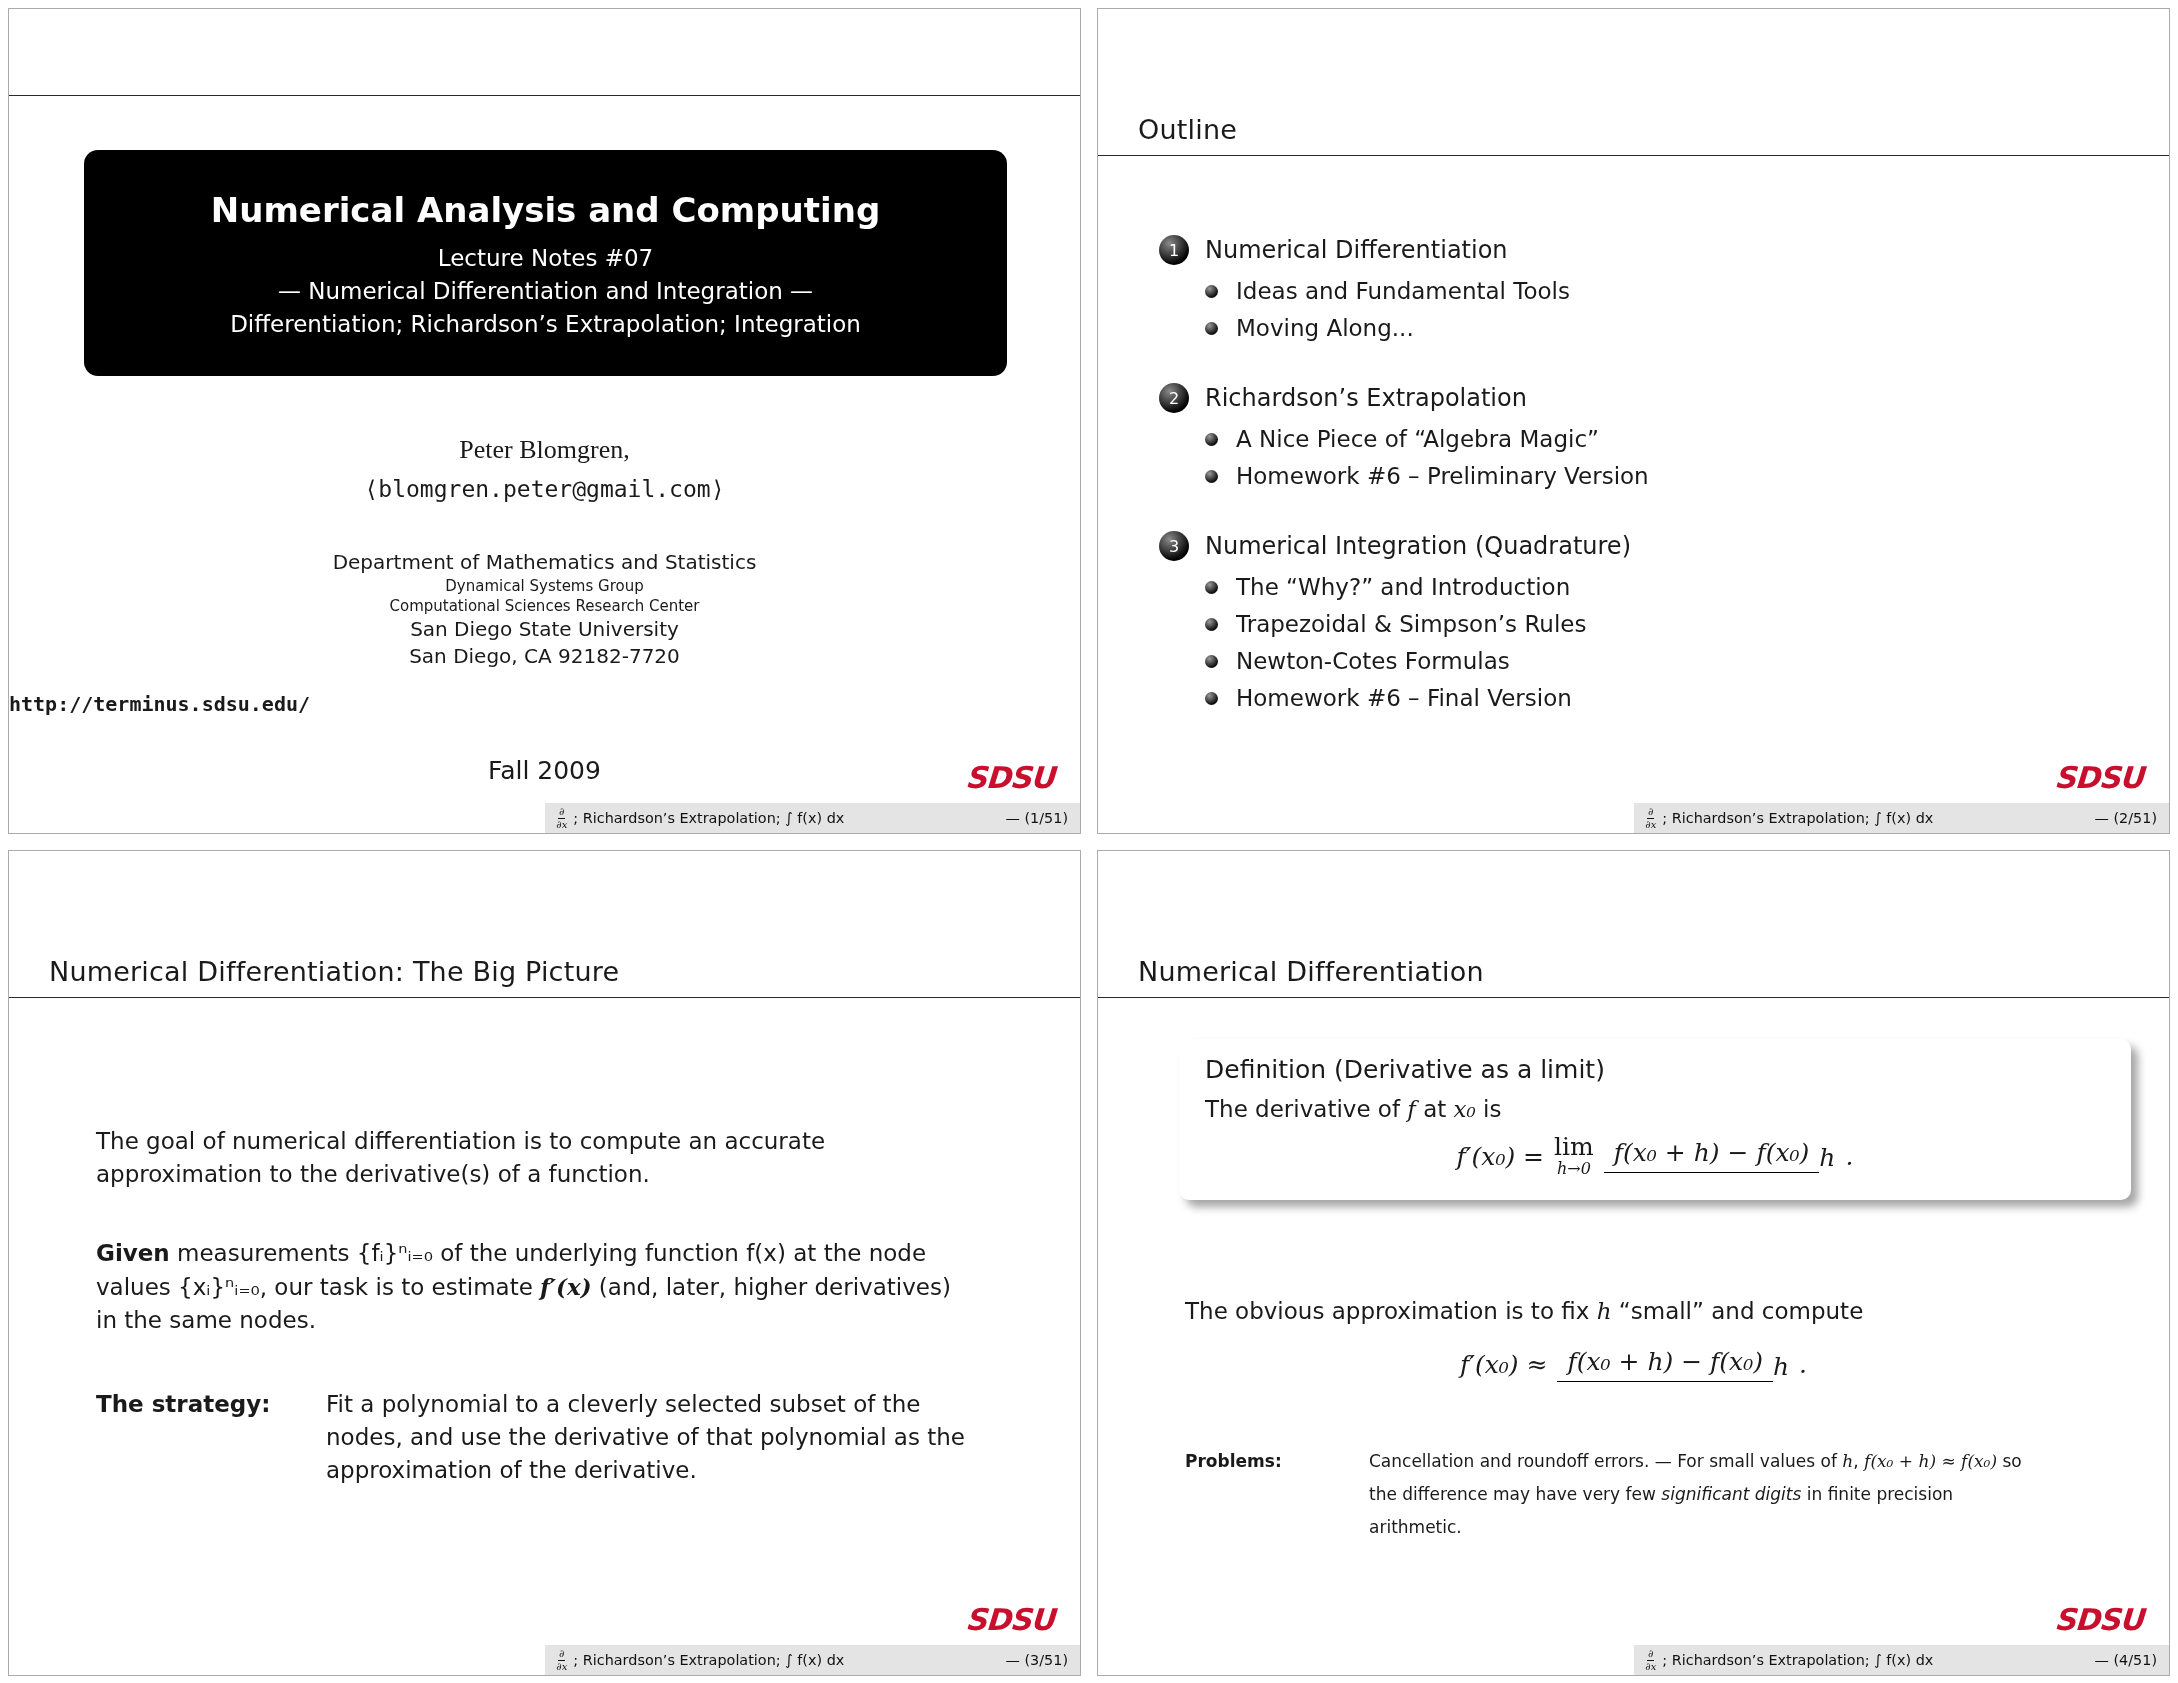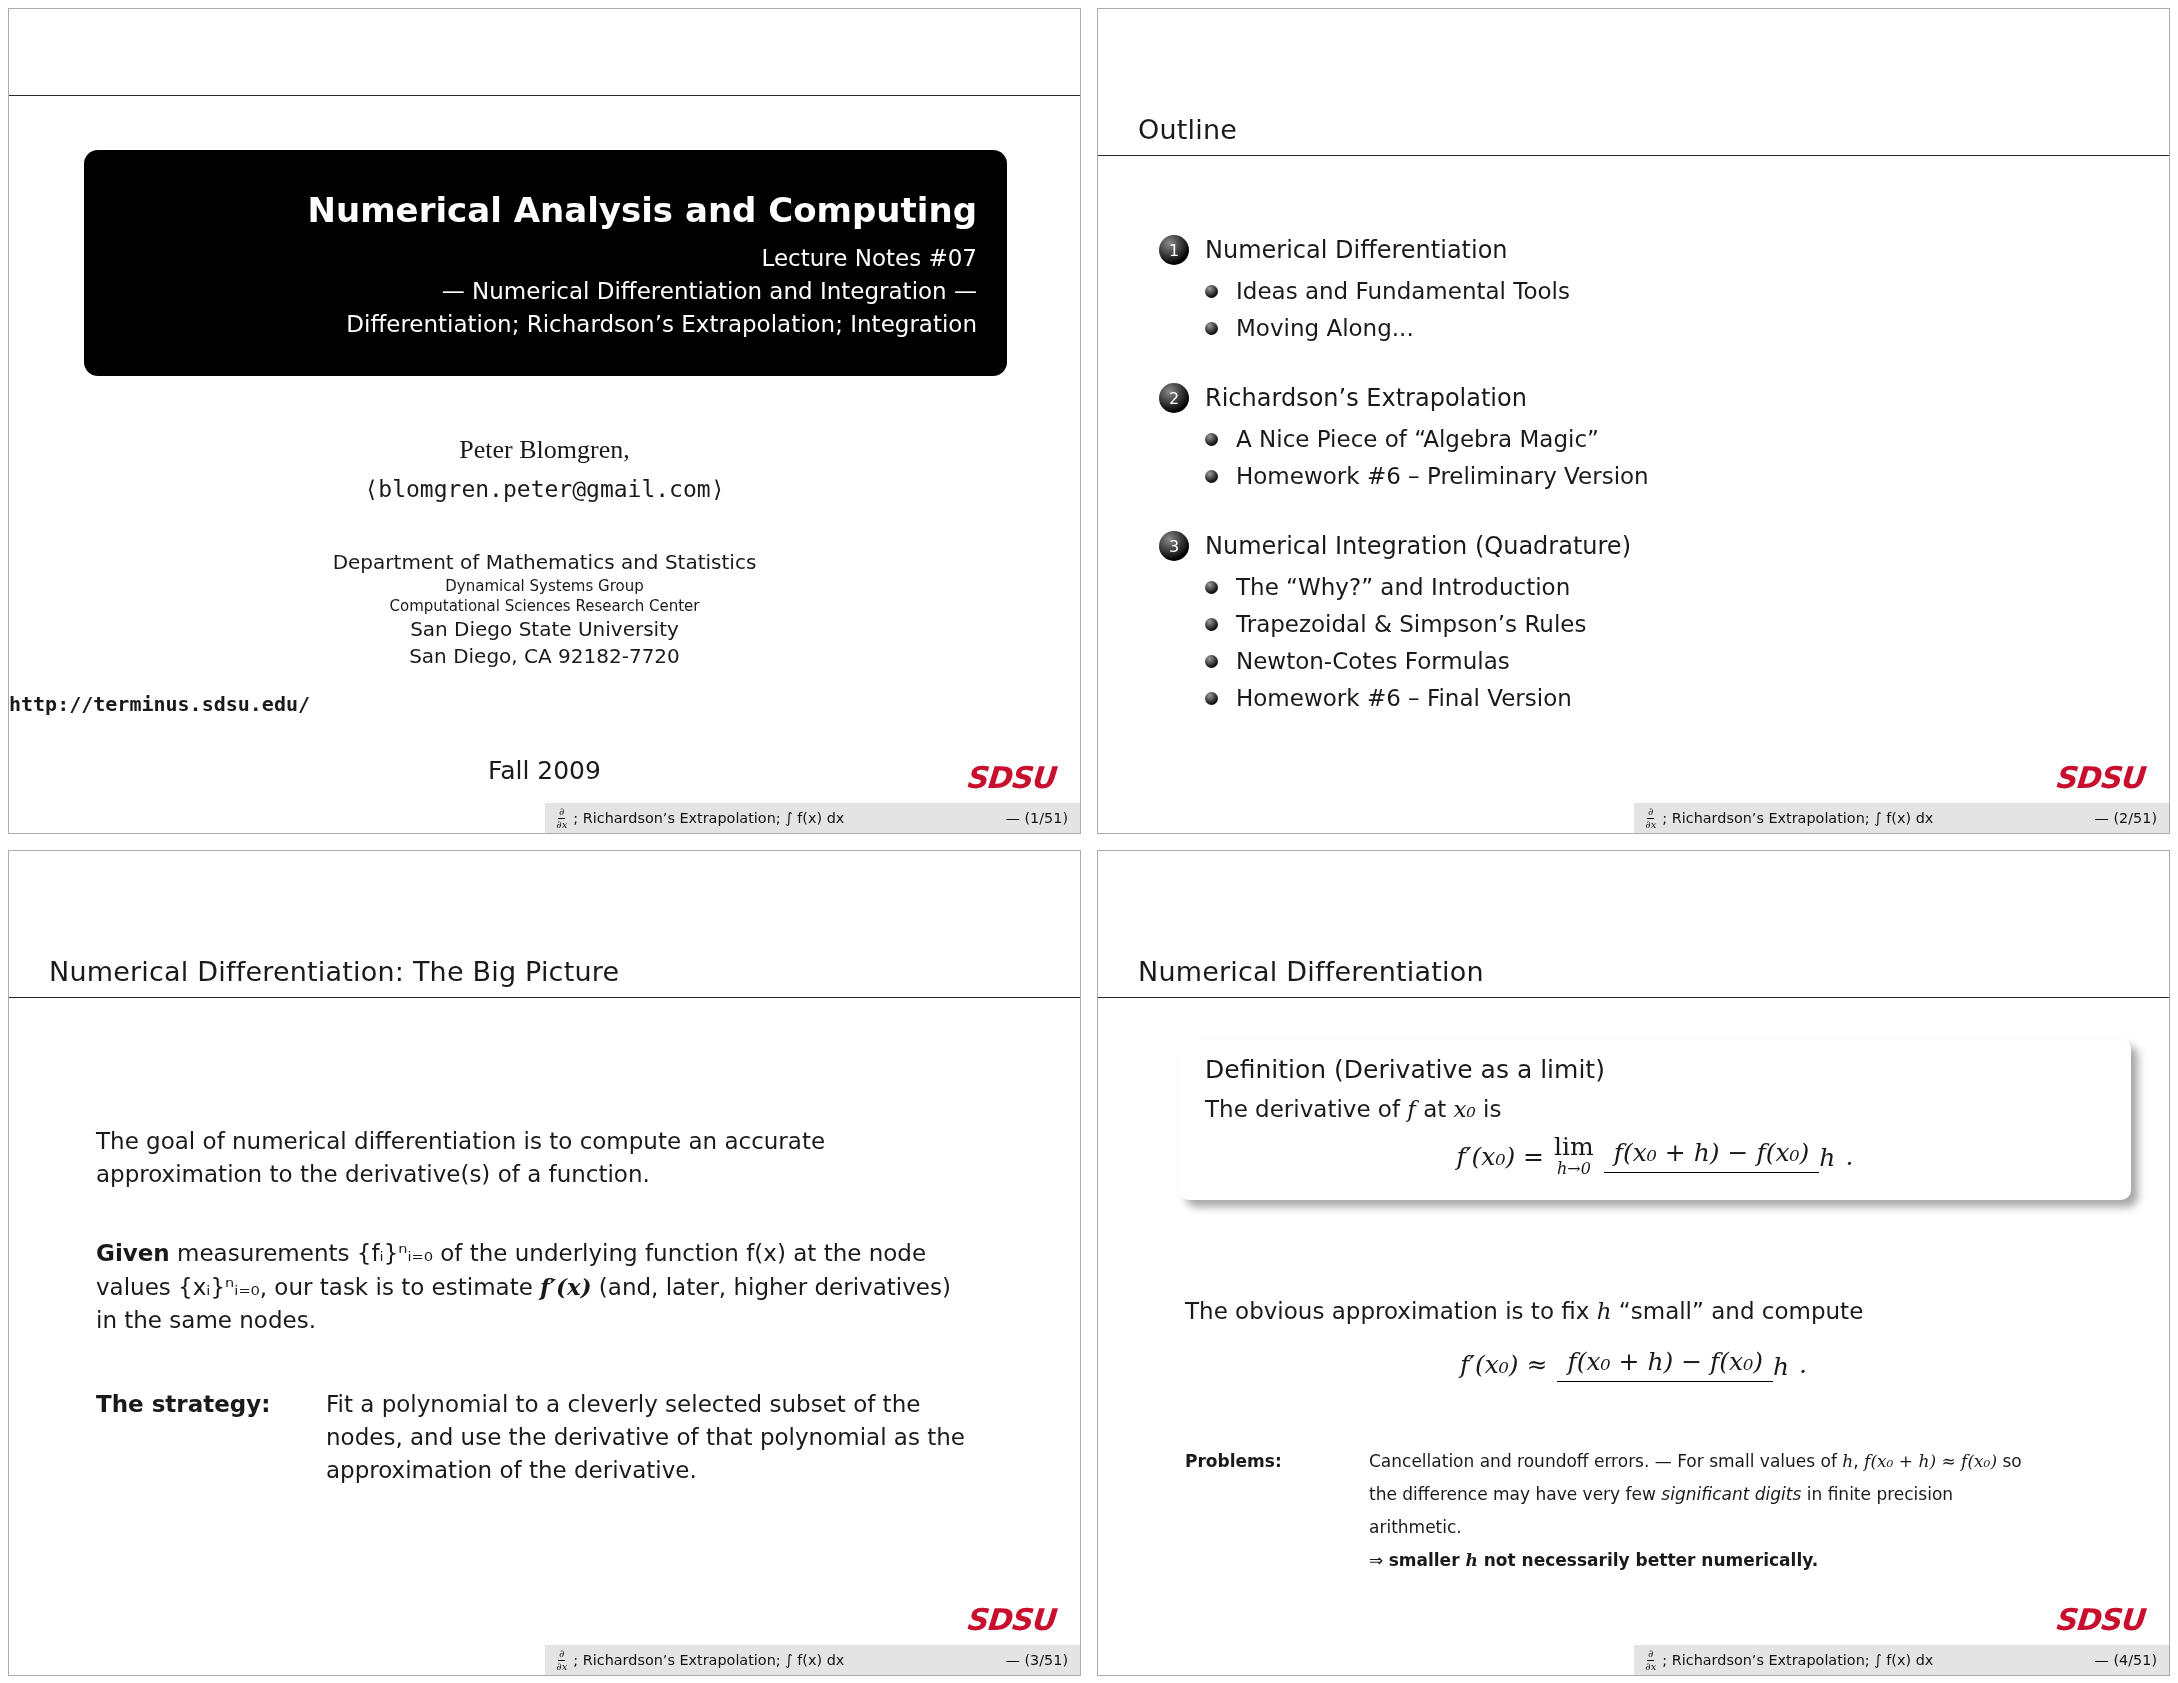--- a/index.html
+++ b/index.html
@@ -55,21 +55,21 @@
   .sdsu{
     position:absolute; right:24px; bottom:38px;
     color:var(--color-logo_red,#c8102e);
     font-weight:bold; font-style:italic; font-size:30px;
     letter-spacing:-1px; transform:skewX(-6deg);
   }
   
   .titlebox{
     position:absolute; left:75px; top:141px; width:923px; height:226px;
     background:var(--color-title_box_bg,#000);
-    color:#fff; border-radius:14px; text-align:right;
+    color:#fff; border-radius:14px; text-align:center;
     display:flex; flex-direction:column; justify-content:center; gap:7px;
     padding:0 30px;
   }
   .tb-title{ font-size:34px; font-weight:600; margin-bottom:8px; }
   .tb-sub{ font-size:23px; }
   .author{ position:absolute; top:426px; left:0; right:0; text-align:center; font-size:26px;font-family:Liberation Serif, serif; }
   .email{
     position:absolute; top:467px; left:0; right:0; text-align:center;
     font-family:"DejaVu Sans Mono","Liberation Mono",monospace; font-size:23px;
   }
@@ -310,21 +310,20 @@
         <span class="fnum">f(x₀ + h) − f(x₀)</span>
         <span class="fden">h</span>
       </span>
       <span class="math">.</span>
     </div>
 
     <div class="problems">
       <div class="plabel">Problems:</div>
       <div class="ptext">
         <span>Cancellation and roundoff errors. — For small values of </span><span class="mi">h</span><span>, </span><span class="mi">f(x₀ + h) ≈ f(x₀)</span><span> so the difference may have very few </span><i>significant digits</i><span> in finite precision arithmetic.</span>
-        <div class="pconc"><span>⇒ </span><b><span>smaller </span><span class="mi">h</span><span> not necessarily better numerically.</span></b></div>
       </div>
     </div>
 
     <div class="sdsu">SDSU</div>
     <div class="sfoot">
       <span class="ffrac">
         <span class="ft">∂</span>
         <span class="fb">∂x</span>
       </span>
       <span class="ftext">; Richardson’s Extrapolation; ∫ f(x) dx</span>

